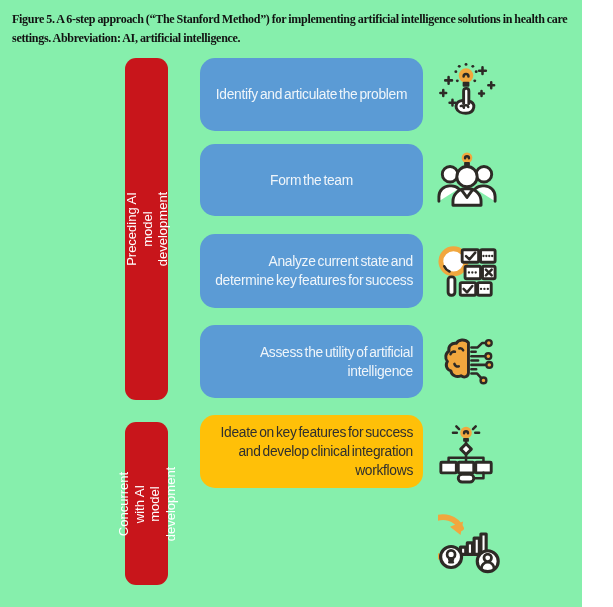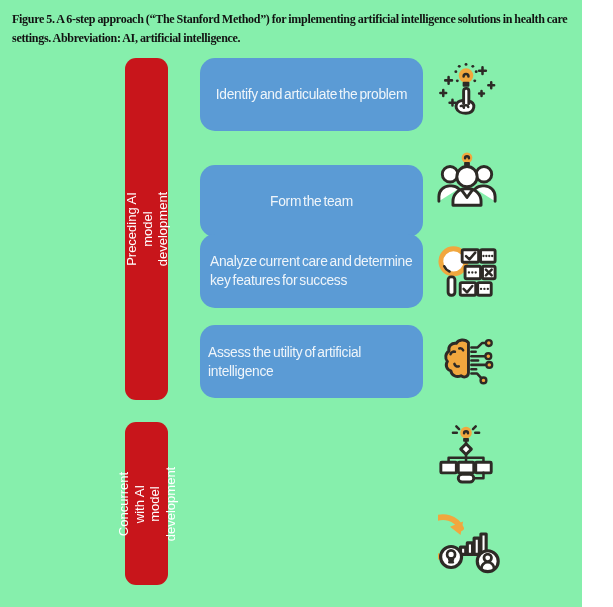--- a/index.html
+++ b/index.html
@@ -34,27 +34,27 @@
     position:absolute;top:50%;left:50%;
     transform:translate(-50%,-50%) rotate(-90deg);
     white-space:pre-line;text-align:center;
     color:var(--phase-text);font-size:13px;line-height:15.5px;
   }
 
   
   .step{
     position:absolute;left:200px;width:223px;border-radius:15px;
     display:flex;align-items:center;justify-content:center;
-    text-align:left;padding:0 10px;
+    text-align:right;padding:0 10px;
     font-size:13.8px;line-height:19px;letter-spacing:-0.3px;word-spacing:-1.5px;
   }
   .step.preceding{background:var(--step-preceding);color:var(--step-text-light);}
   .step.concurrent{background:var(--step-concurrent);color:var(--step-text-dark);}
   .step-1{top:58px;height:73px;}
-  .step-2{top:165px;height:72px;}
+  .step-2{top:144px;height:72px;}
   .step-3{top:234px;height:74px;}
   .step-4{top:325px;height:73px;padding-left:8px;}
   .step-5{top:415px;height:73px;}
   .step-6{top:505px;height:77px;}
 
   
   .icon{position:absolute;left:436px;width:62px;height:62px;}
   .icon svg{width:100%;height:100%;display:block;}
   .icon-1{top:61px;}
   .icon-2{top:150px;}
@@ -90,24 +90,27 @@
 model development</span>
   </div>
 
   <div class="step preceding step-1">
     <span>Identify and articulate the problem</span>
   </div>
   <div class="step preceding step-2">
     <span>Form the team</span>
   </div>
   <div class="step preceding step-3">
-    <span>Analyze current care and determine key features for success</span>
+    <span>Analyze current state and determine key features for success</span>
   </div>
   <div class="step preceding step-4">
     <span>Assess the utility of artificial intelligence</span>
+  </div>
+  <div class="step concurrent step-5">
+    <span>Ideate on key features for success and develop clinical integration workflows</span>
   </div>
 
   <div class="icon icon-1">
     <svg viewBox="0 0 64 64">
       <path class="ol-t" d="M9.5 20 h7 M13 16.5 v7"></path>
       <path class="ol-t" d="M4.5 33 h6 M7.5 30 v6"></path>
       <path class="ol-t" d="M14 43 h6 M17 40 v6"></path>
       <path class="ol-t" d="M44.5 10 h7 M48 6.5 v7"></path>
       <path class="ol-t" d="M54 25 h6 M57 22 v6"></path>
       <path class="ol-t" d="M44.5 33.5 h5 M47 31 v5"></path>

